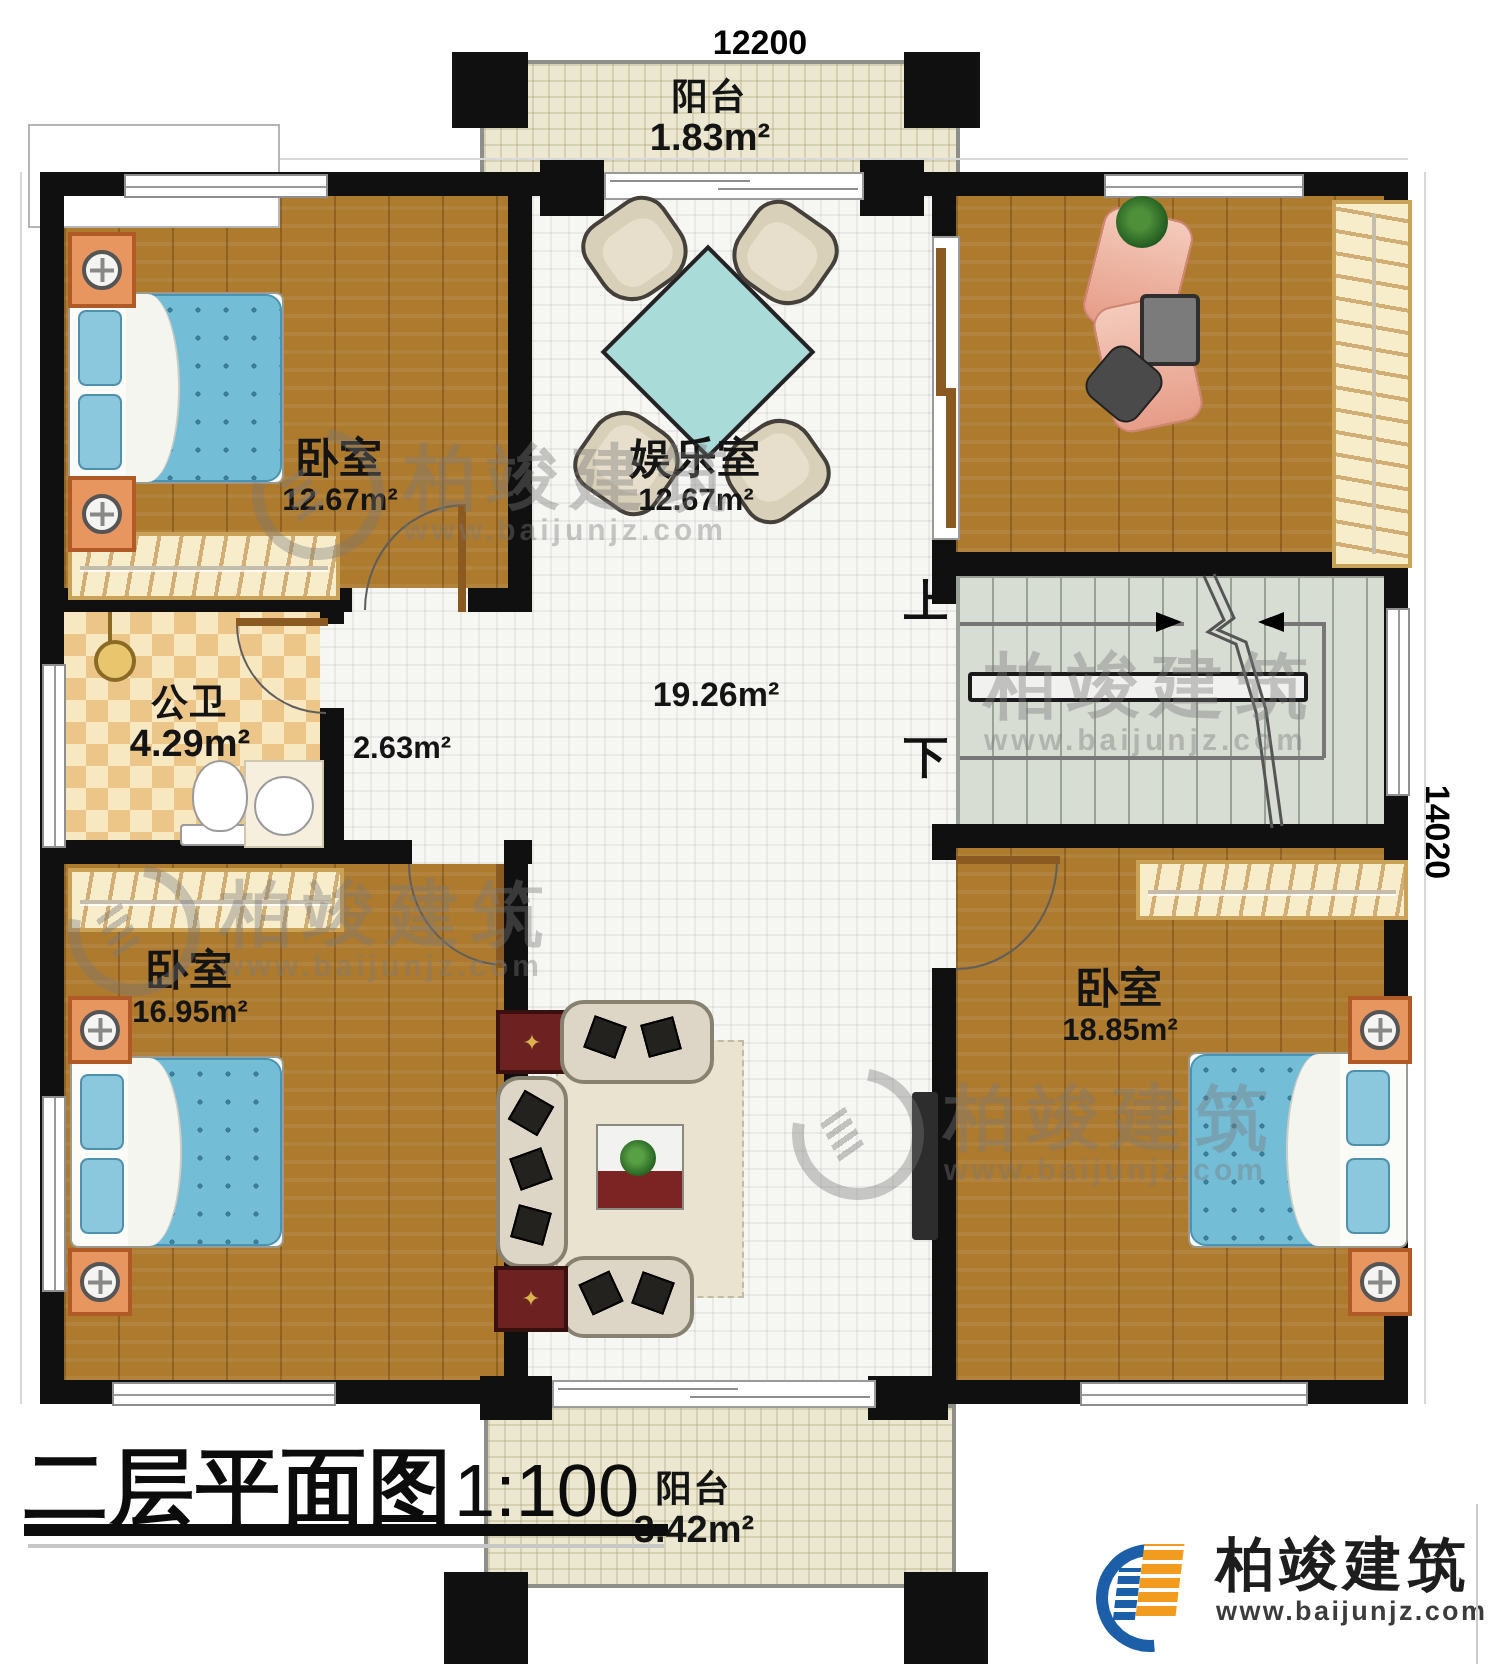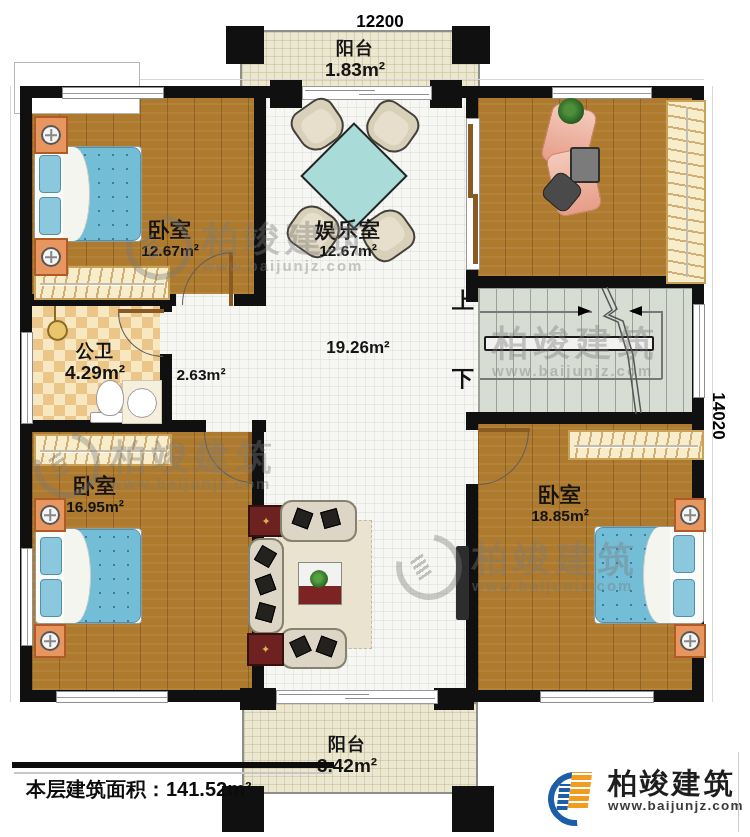--- a/index.html
+++ b/index.html
@@ -315,25 +315,25 @@
     </div>
   </div>
   <div class="wm" style="left:396px;top:534px">
     <div class="wm-circle"></div>
     <div>
       <div class="wm-name">柏竣建筑</div>
       <div class="wm-site">www.baijunjz.com</div>
     </div>
   </div>
 
+  <div class="tb-title">
+    <span class="big">二层平面图</span><span class="scale">1:100</span>
+  </div>
   <div class="tb-rule"></div>
   <div class="tb-rule2"></div>
-  <div class="tb-line" style="top:776px">
-    <span>本层建筑面积：</span><span>141.52m²</span>
-  </div>
 
   <div class="brand">
     <div class="glyph">
       <div class="swoosh"></div>
       <div class="bldg-o"></div>
       <div class="bldg-b"></div>
     </div>
     <div>
       <div class="brand-name">柏竣建筑</div>
       <div class="brand-site">www.baijunjz.com</div>

